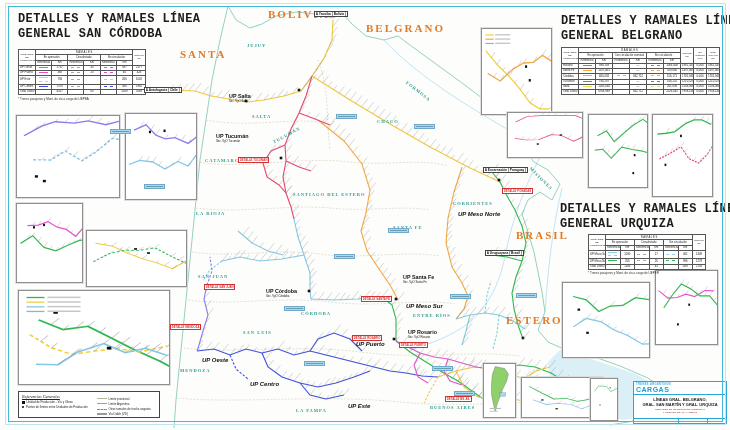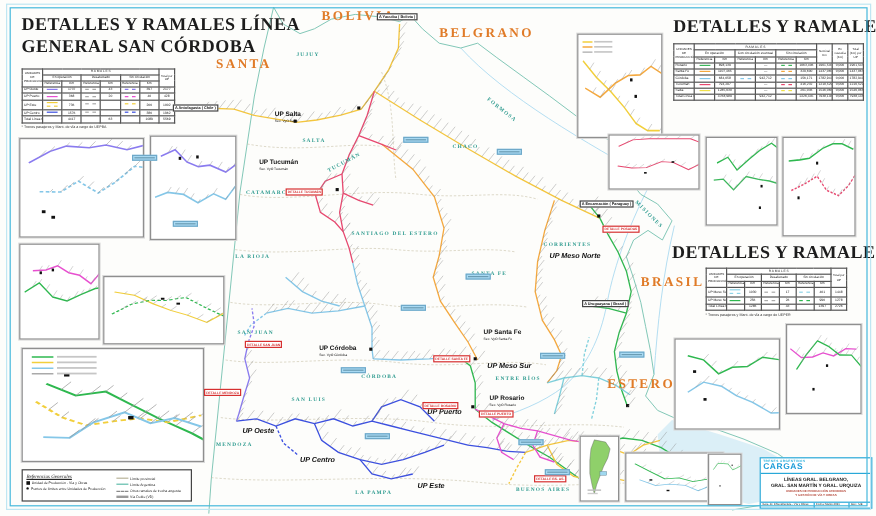--- a/index.html
+++ b/index.html
@@ -3,21 +3,21 @@
 <meta charset="utf-8">
 <style>
   *{box-sizing:border-box;margin:0;padding:0}
   body{width:730px;height:430px;overflow:hidden;background:#fff;font-family:"Liberation Sans",sans-serif}
   #page{position:relative;width:730px;height:430px;background:#fdfdfb}
   .frame{position:absolute;left:8px;top:6px;right:7px;bottom:8px;border:1.6px solid #45b8dc;pointer-events:none;z-index:9}
   .frame:after{content:"";position:absolute;left:-4px;top:-4px;right:-4px;bottom:-4px;border:0.6px solid #bfe6f2}
   #map{position:absolute;left:0;top:0;z-index:1}
   
   .panel{position:absolute;z-index:5}
-  .ptitle{font-family:Liberation Serif, serif;font-weight:600;color:#1c1c1c;font-size:15px;line-height:1.22;letter-spacing:.4px;white-space:nowrap}
+  .ptitle{font-family:Liberation Mono, monospace;font-weight:600;color:#1c1c1c;font-size:12px;line-height:1.22;letter-spacing:.4px;white-space:nowrap}
   .dtable{border-collapse:collapse;background:#fff;table-layout:fixed}
   .dtable th,.dtable td{border:.4px solid #555;font-size:2.7px;line-height:1.25;padding:.4px 1px;text-align:center;font-weight:normal;color:#222;overflow:hidden}
   .dtable .unit{font-size:2.5px;width:17px}
   .dtable .rname{text-align:left;font-size:2.8px;white-space:nowrap}
   .dtable td.num{font-size:2.8px}
   .sw{display:inline-block;width:9px;height:0;vertical-align:middle}
   .footnote{font-size:3px;color:#333;margin-top:1.5px}
   
   #labels,#insets,#tags{position:absolute;left:0;top:0;width:730px;height:430px;z-index:6;pointer-events:none}
   #insets{z-index:4}
@@ -629,21 +629,21 @@
             <td class="num">1089</td>
             <td class="num">5569</td>
           </tr>
         </tbody>
       </table>
     <div class="footnote">* Trenes pasajeros y Mant. de vía a cargo de UEPBA</div>
   </section>
 
   <section class="panel" style="left:561px;top:14px">
     <h1 class="ptitle">
-      <span>DETALLES Y RAMALES LÍNEA</span><br>
+      <span>DETALLES Y RAMALES LÍNEA</span><br><span>GENERAL BELGRANO</span>
     </h1>
     <table id="tbl-bg" class="dtable" style="width:159px;margin-top:4px">
         <thead>
           <tr>
             <th rowspan="3" class="unit">UNIDADES DE PRODUCCIÓN</th>
             <th colspan="6">R A M A L E S</th>
             <th rowspan="3" class="unit" style="width:13px">Nominal Km</th>
             <th rowspan="3" class="unit" style="width:13px">En custodia (Km)</th>
             <th rowspan="3" class="unit" style="width:13px">Total (Km) por UP</th>
           </tr>
@@ -733,21 +733,21 @@
             <td class="num">7938,146</td>
             <td class="num">0,000</td>
             <td class="num">7938,146</td>
           </tr>
         </tbody>
       </table>
   </section>
 
   <section class="panel" style="left:560px;top:202px">
     <h1 class="ptitle">
-      <span>DETALLES Y RAMALES LÍNEA</span><br>
+      <span>DETALLES Y RAMALES LÍNEA</span><br><span>GENERAL URQUIZA</span>
     </h1>
     <table id="tbl-uq" class="dtable" style="width:118px;margin-top:3px;margin-left:28px">
         <thead>
           <tr>
             <th rowspan="3" class="unit">UNIDADES DE PRODUCCIÓN</th>
             <th colspan="6">R A M A L E S</th>
             <th rowspan="3" class="unit" style="width:13px">Total por UP</th>
           </tr>
           <tr>
             <th colspan="2">En operación</th>
@@ -1195,21 +1195,21 @@
       <rect x="17" y="30" width="6" height="3.5" fill="#9fd8ef" stroke="#567" stroke-width=".3"></rect>
       <rect x="6" y="46" width="12" height="1.2" fill="#bbb"></rect>
       <rect x="6" y="49" width="9" height="1.2" fill="#ccc"></rect>
     </svg>
   </div>
 
   <div id="labels">
       <span class="country" style="left: 268px; top: 8px;">BOLIVIA</span>
       <span class="country" style="left: 366px; top: 22px;">BELGRANO</span>
       <span class="country" style="left: 180px; top: 48px;">SANTA</span>
-      <span class="country" style="left: 534px; top: 229px;">BRASIL</span>
+      <span class="country" style="left: 516px; top: 229px;">BRASIL</span>
       <span class="country" style="left: 506px; top: 314px;">ESTERO</span>
       <span class="prov" style="left: 247px; top: 43px;">JUJUY</span>
       <span class="prov" style="left: 252px; top: 114px;">SALTA</span>
       <span class="prov" style="left: 408px; top: 80px; transform: rotate(38deg);">FORMOSA</span>
       <span class="prov" style="left: 377px; top: 119px;">CHACO</span>
       <span class="prov" style="left: 272px; top: 140px; transform: rotate(-28deg);">TUCUMÁN</span>
       <span class="prov" style="left: 205px; top: 158px;">CATAMARCA</span>
       <span class="prov" style="left: 293px; top: 192px;">SANTIAGO DEL ESTERO</span>
       <span class="prov" style="left: 196px; top: 211px;">LA RIOJA</span>
       <span class="prov" style="left: 393px; top: 225px;">SANTA FE</span>

